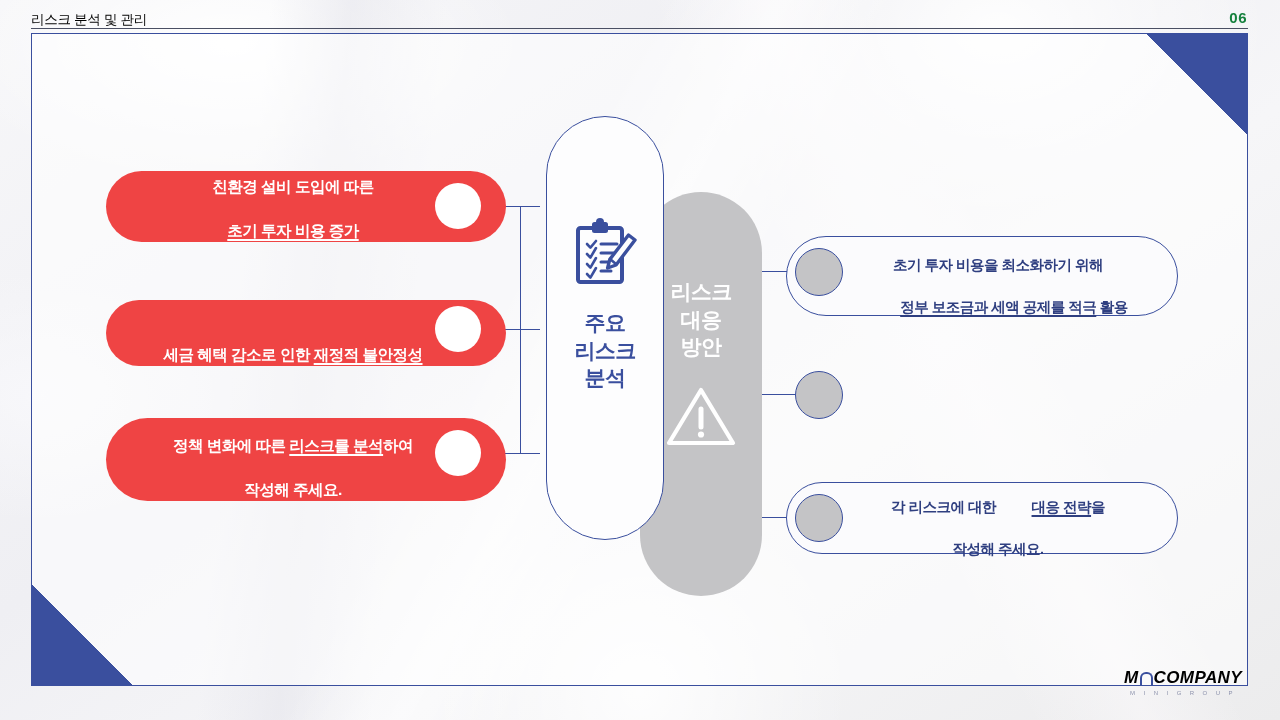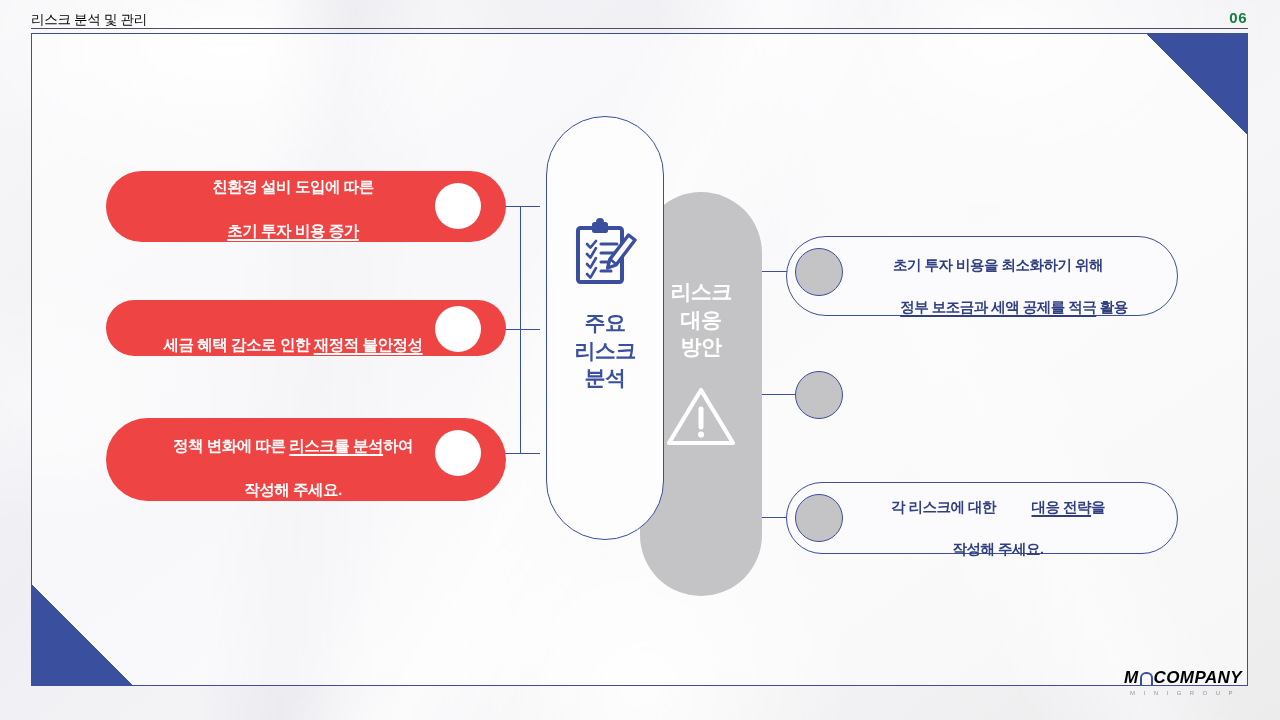--- a/index.html
+++ b/index.html
@@ -77,21 +77,21 @@
     z-index: 5;
   }
   .lpill .txt {
     color: #ffffff; font-weight: bold; font-size: 15.5px;
     line-height: 1.42; text-align: center; letter-spacing: -0.5px;
     padding: 0 52px 0 26px; white-space: pre-line;
   }
   .lpill .txt u { text-decoration-thickness: 1.6px; text-underline-offset: 2.5px; }
 
   .lpill-1 { top: 171px; height: 71px; }
-  .lpill-2 { top: 300px; height: 56px; }
+  .lpill-2 { top: 300px; height: 66px; }
   .lpill-3 { top: 418px; height: 83px; }
 
   
   .lknob {
     position: absolute; width: 46px; height: 46px; border-radius: 50%;
     background: #ffffff; z-index: 6;
   }
 
   
   .lline {

